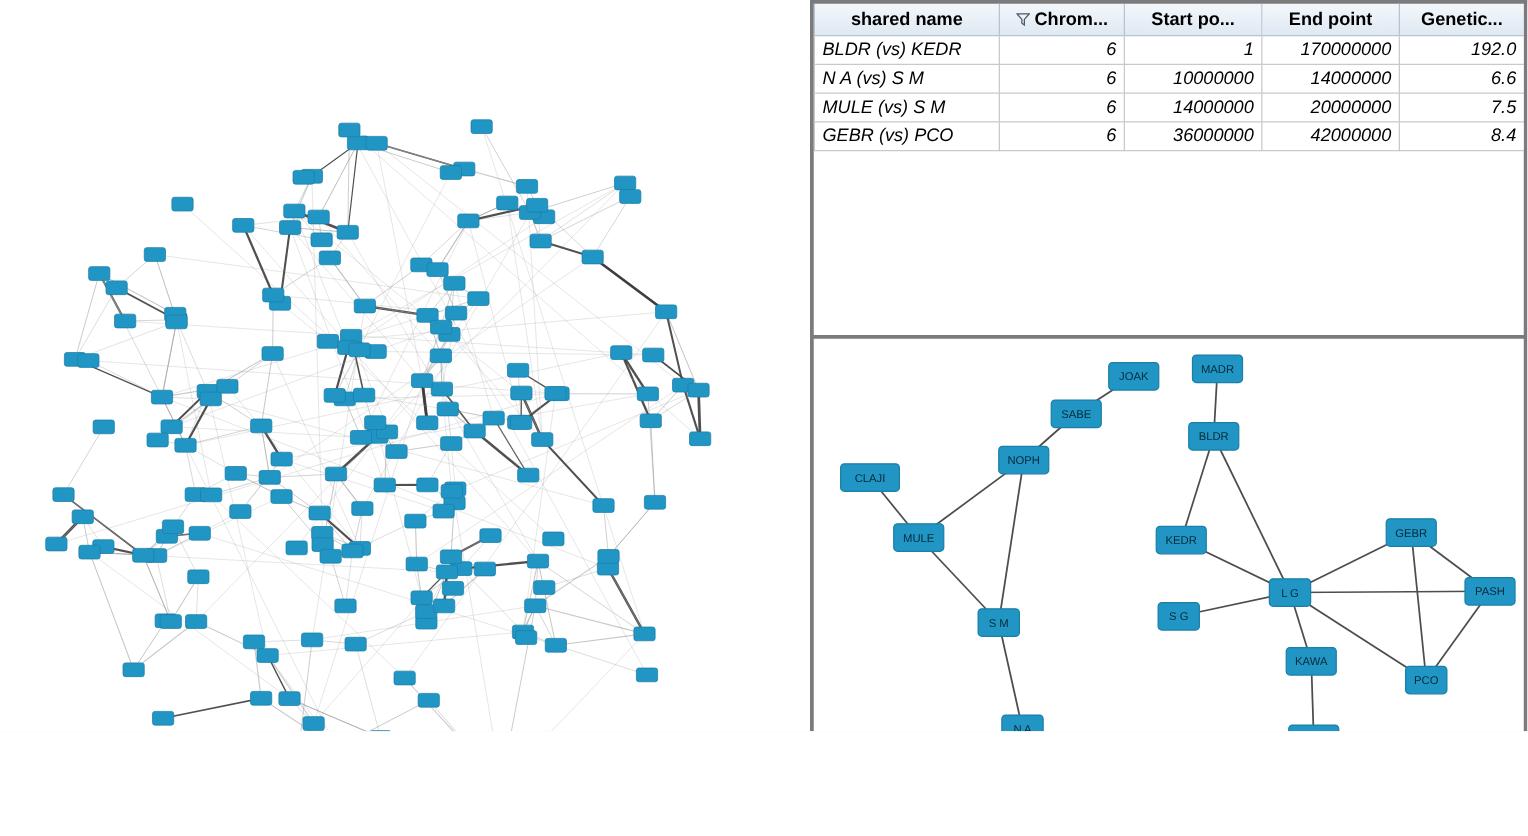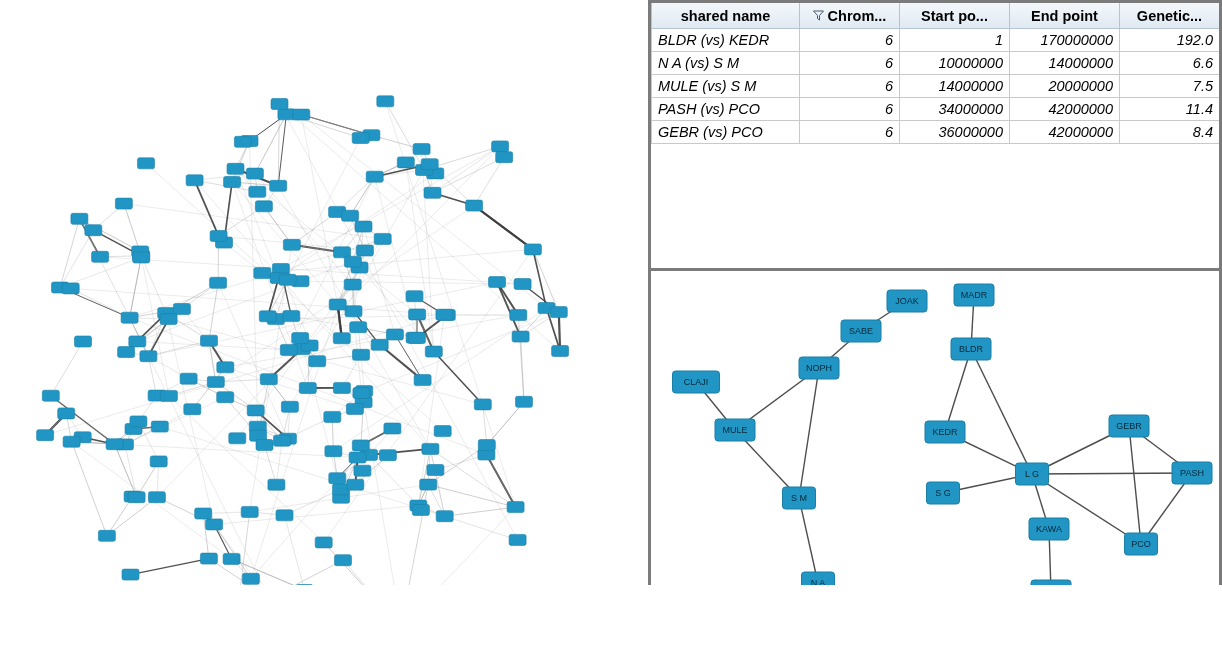--- a/index.html
+++ b/index.html
@@ -1057,27 +1057,20 @@
             <td class="num">6.6</td>
           </tr>
           <tr>
             <td class="txt">MULE (vs) S M</td>
             <td class="num">6</td>
             <td class="num">14000000</td>
             <td class="num">20000000</td>
             <td class="num">7.5</td>
           </tr>
           <tr>
-            <td class="txt">PASH (vs) PCO</td>
-            <td class="num">6</td>
-            <td class="num">34000000</td>
-            <td class="num">42000000</td>
-            <td class="num">11.4</td>
-          </tr>
-          <tr>
             <td class="txt">GEBR (vs) PCO</td>
             <td class="num">6</td>
             <td class="num">36000000</td>
             <td class="num">42000000</td>
             <td class="num">8.4</td>
           </tr>
         </tbody>
     </table>
   </div>
 

